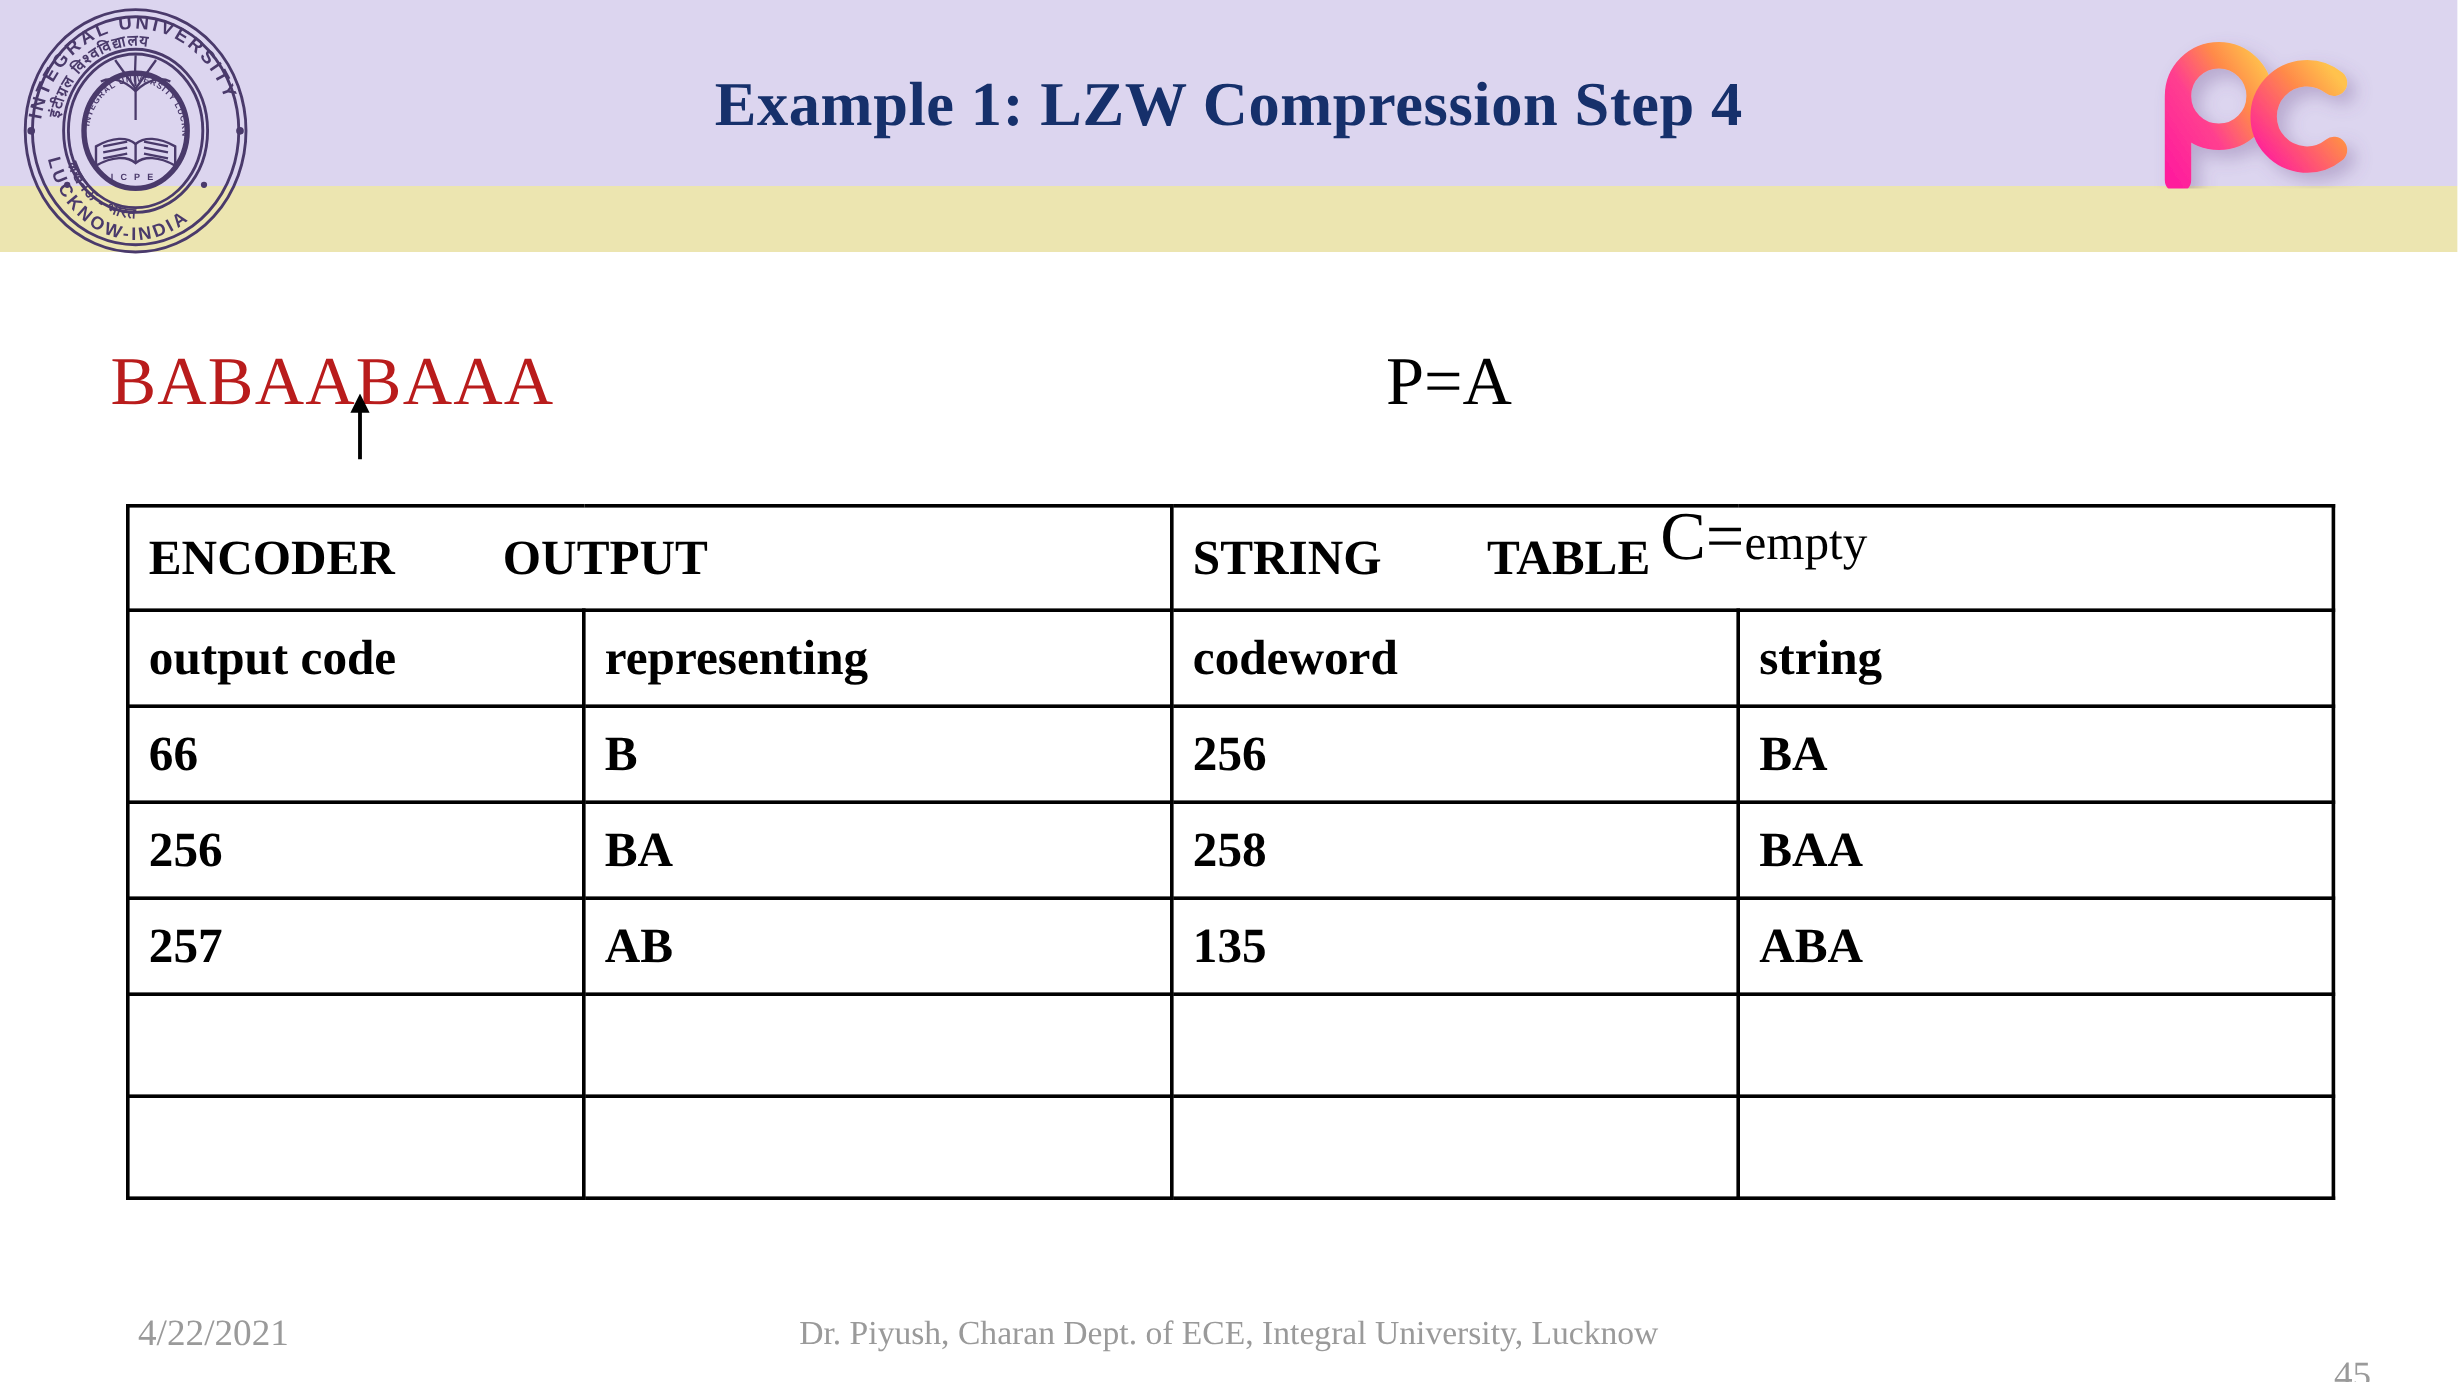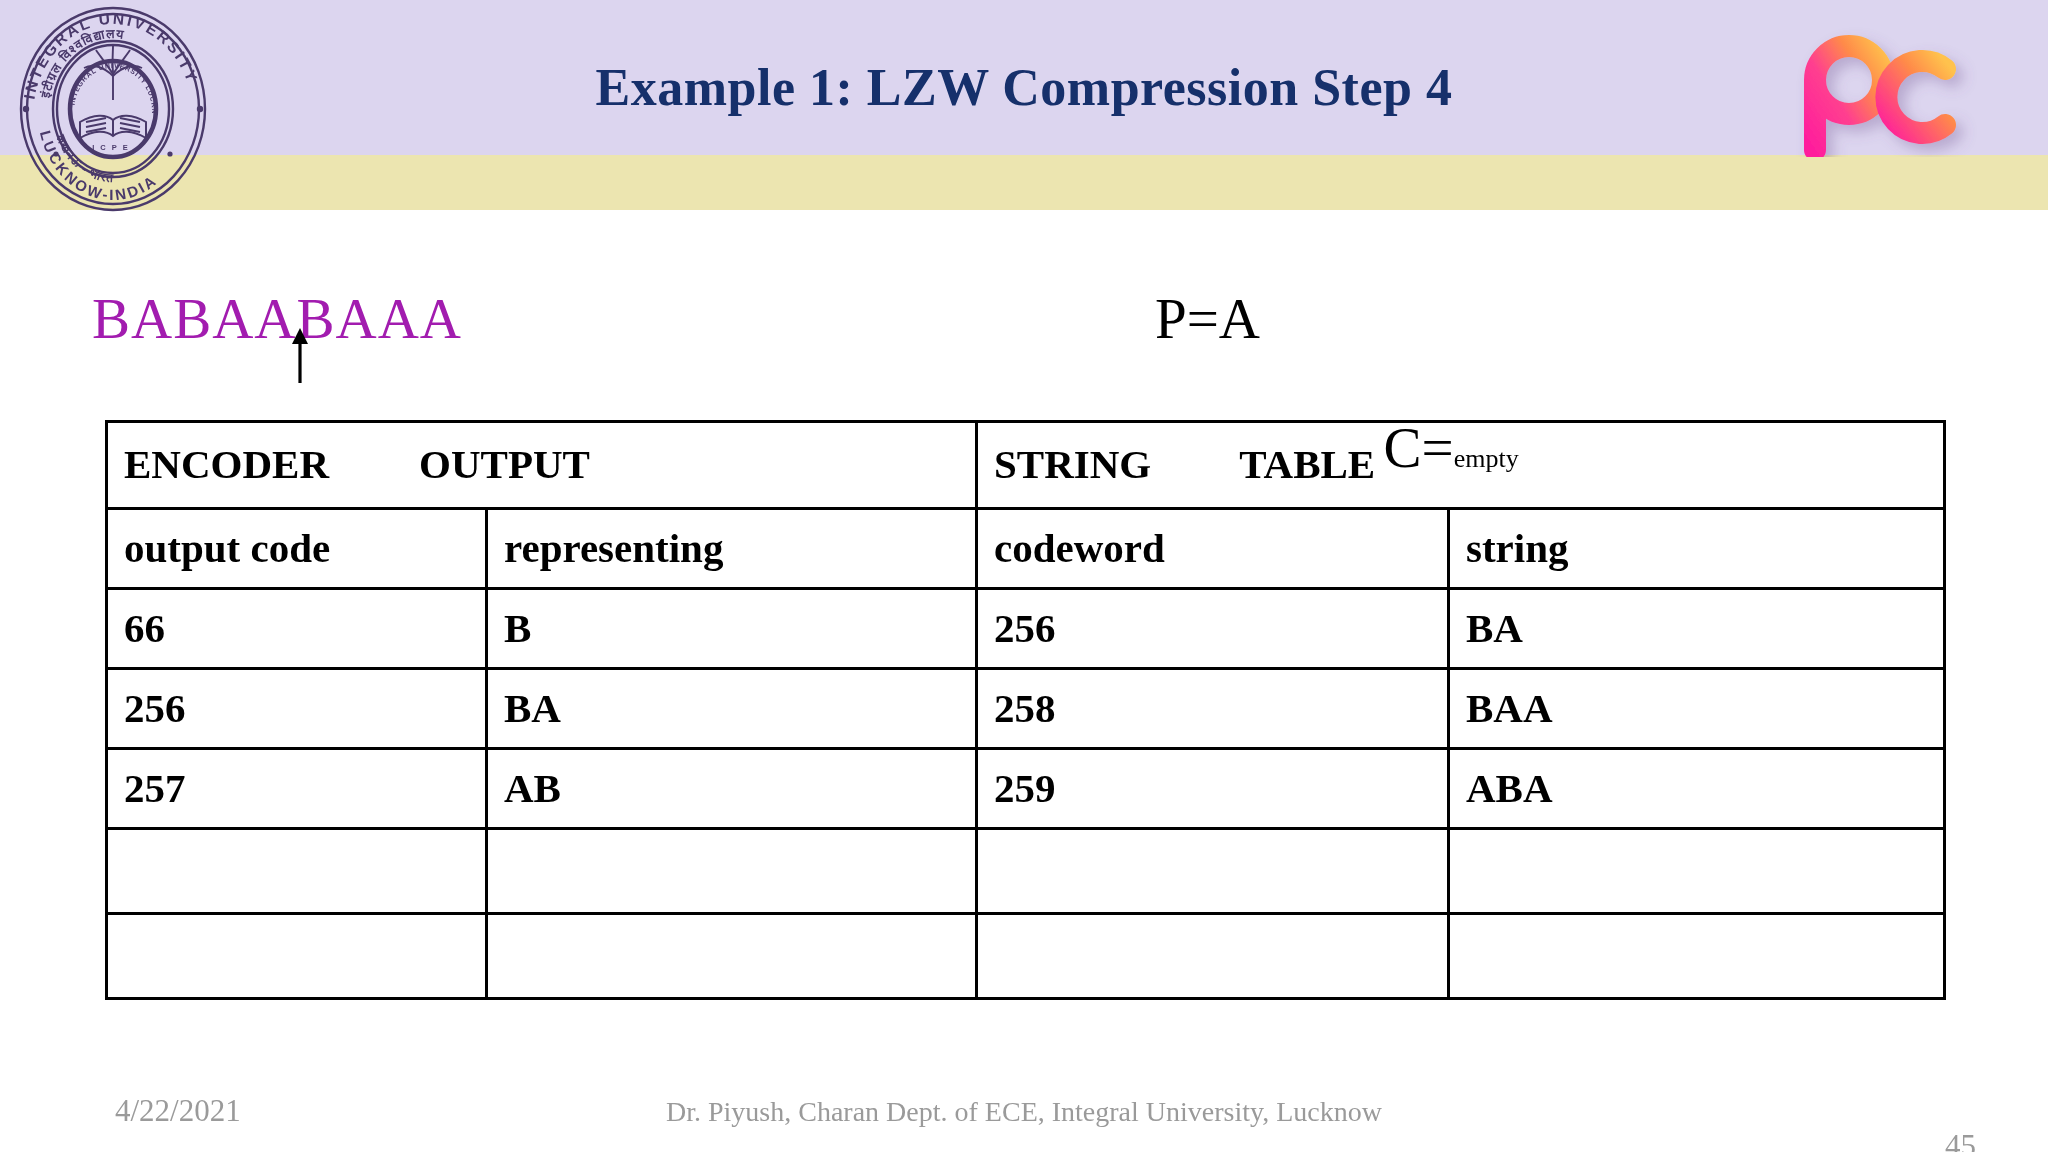--- a/index.html
+++ b/index.html
@@ -55,21 +55,21 @@
     position: absolute;
     left: 1795px; top: 22px;
     width: 215px; height: 135px;
   }
 
   
   #input-string {
     position: absolute;
     left: 92px; top: 286px;
     font-size: 57px;
-    color: #a21caf;
+    color: #b91c1c;
     letter-spacing: 1px;
     white-space: pre;
   }
   #position-arrow {
     position: absolute;
     left: 289px; top: 328px;
     width: 22px; height: 55px;
   }
 
   #p-value {
@@ -80,21 +80,21 @@
     white-space: pre;
   }
   #c-value {
     position: absolute;
     left: 1355px; top: 350px;
     font-size: 57px;
     color: #000;
     white-space: pre;
   }
   #c-value .small {
-    font-size: 26px;
+    font-size: 41px;
   }
 
   
   #lzw-table {
     position: absolute;
     left: 105px;
     top: 420px;
     width: 1838px;
     border-collapse: collapse;
     table-layout: fixed;
@@ -287,21 +287,21 @@
     </tr>
     <tr>
       <td>256</td>
       <td>BA</td>
       <td>258</td>
       <td>BAA</td>
     </tr>
     <tr>
       <td>257</td>
       <td>AB</td>
-      <td>259</td>
+      <td>135</td>
       <td>ABA</td>
     </tr>
     <tr class="blank-row">
       <td></td>
       <td></td>
       <td></td>
       <td></td>
     </tr>
     <tr class="blank-row">
       <td></td>

